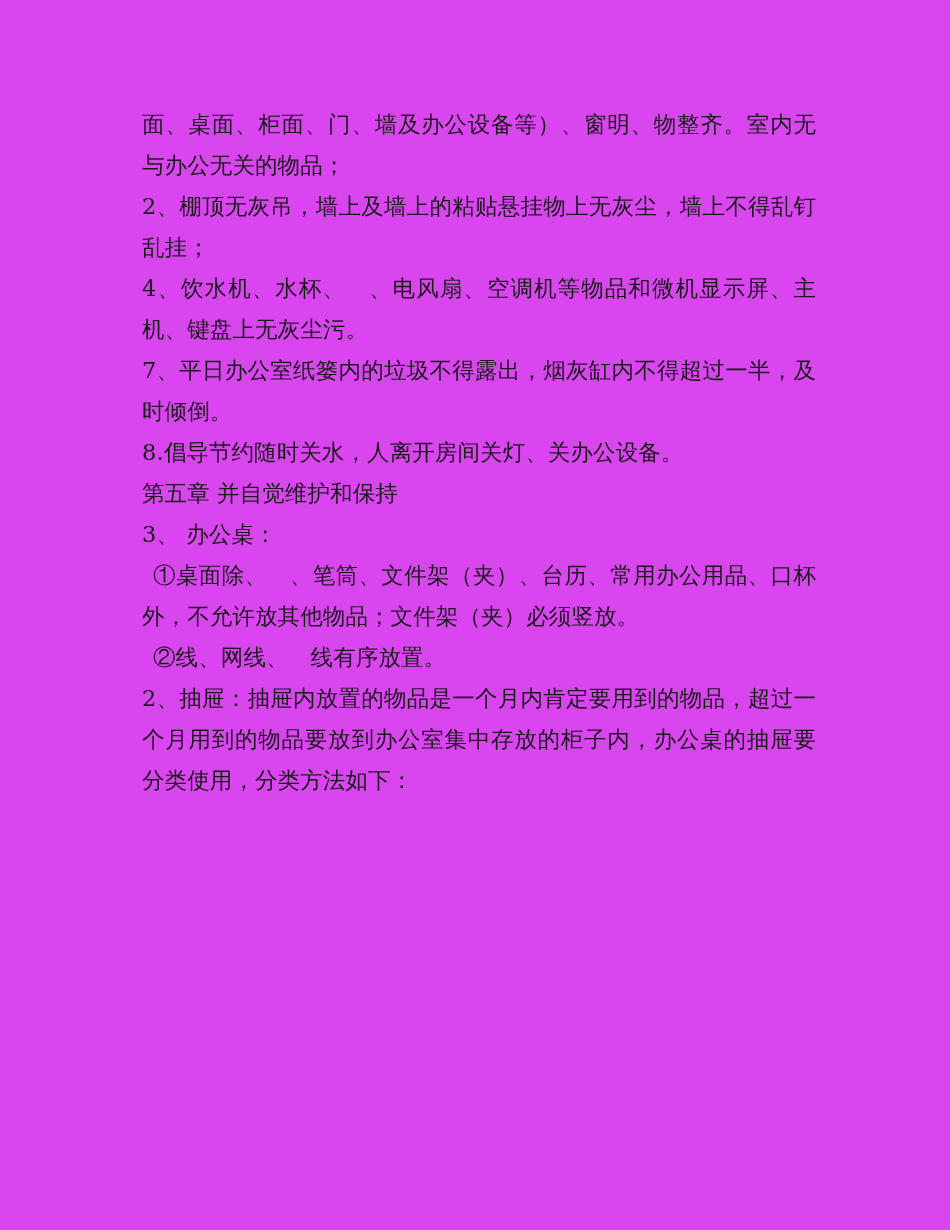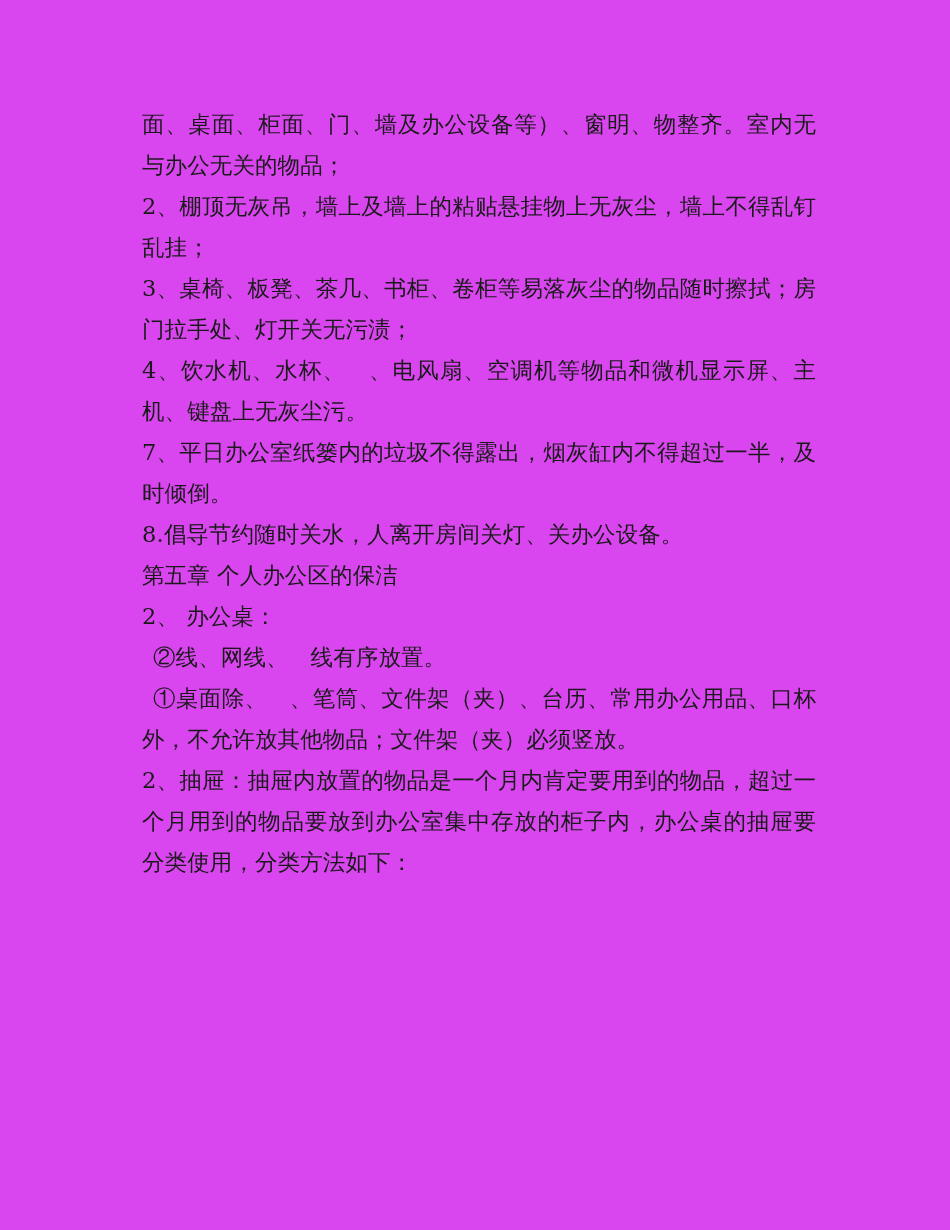--- a/index.html
+++ b/index.html
@@ -53,35 +53,34 @@
 </head>
 <body>
 
 <div class="page">
   <div class="text-block">
 
     <p class="para">面、桌面、柜面、门、墙及办公设备等）、窗明、物整齐。室内无与办公无关的物品；</p>
 
     <p class="para last-natural">2、棚顶无灰吊，墙上及墙上的粘贴悬挂物上无灰尘，墙上不得乱钉乱挂；</p>
 
-    <p class="para">3、桌椅、板凳、茶几、书柜、卷柜等易落灰尘的物品随时擦拭；房门拉手处、灯开关无污渍；</p>
 
     <p class="para"><span>4、饮水机、水杯、</span><span class="gap"></span><span>、电风扇、空调机等物品和微机显示屏、主机、键盘上无灰尘污。</span></p>
 
 
 
     <p class="para last-natural">7、平日办公室纸篓内的垃圾不得露出，烟灰缸内不得超过一半，及时倾倒。</p>
 
     <p class="para last-natural">8.倡导节约随时关水，人离开房间关灯、关办公设备。</p>
 
-    <p class="para last-natural">第五章 个人办公区的保洁</p>
+    <p class="para last-natural">第五章 并自觉维护和保持</p>
 
-    <p class="para last-natural">2、 办公桌：</p>
+    <p class="para last-natural">3、 办公桌：</p>
+
+    <p class="para indent"><span>①桌面除、</span><span class="gap"></span><span>、笔筒、文件架（夹）、台历、常用办公用品、口杯外，不允许放其他物品；文件架（夹）必须竖放。</span></p>
 
     <p class="para indent last-natural"><span>②线、网线、</span><span class="gap"></span><span>线有序放置。</span></p>
-
-    <p class="para indent"><span>①桌面除、</span><span class="gap"></span><span>、笔筒、文件架（夹）、台历、常用办公用品、口杯外，不允许放其他物品；文件架（夹）必须竖放。</span></p>
 
 
     <p class="para">2、抽屉：抽屉内放置的物品是一个月内肯定要用到的物品，超过一个月用到的物品要放到办公室集中存放的柜子内，办公桌的抽屉要分类使用，分类方法如下：</p>
 
   </div>
 </div>
 
 </body></html>

